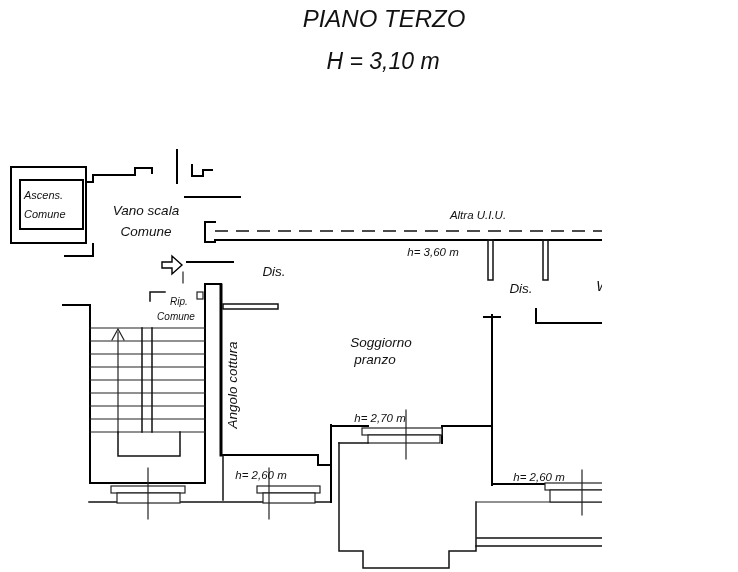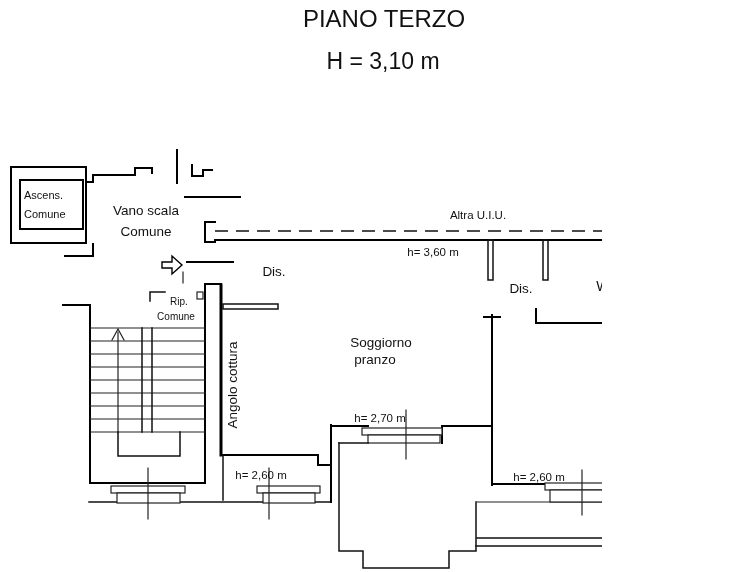--- a/index.html
+++ b/index.html
@@ -1,17 +1,17 @@
 <!DOCTYPE html>
 <html><head>
 <meta charset="utf-8">
 <style>
   html,body{margin:0;padding:0;background:#ffffff;}
   #stage{position:relative;width:602px;height:572px;background:#ffffff;overflow:hidden;
-         font-family:"Liberation Sans", sans-serif;}
+         font-family:"Liberation Sans", sans-serif;font-style:italic;}
   svg{display:block}
   text{fill:#111111;font-family:"Liberation Sans", sans-serif;}
   .wall{stroke:#000000;stroke-width:2;fill:none;stroke-linecap:square;}
   .wall3{stroke:#000000;stroke-width:3;fill:none;stroke-linecap:square;}
   .thin{stroke:#222222;stroke-width:1.2;fill:none;stroke-linecap:square;}
   .thin15{stroke:#111111;stroke-width:1.5;fill:none;stroke-linecap:square;}
   .winrect{stroke:#222222;stroke-width:1.2;fill:#ffffff;}
   .dashed{stroke:#111111;stroke-width:1.6;fill:none;stroke-dasharray:13 8;}
   .t-big{font-size:24px;}
   .t-big2{font-size:23px;}

